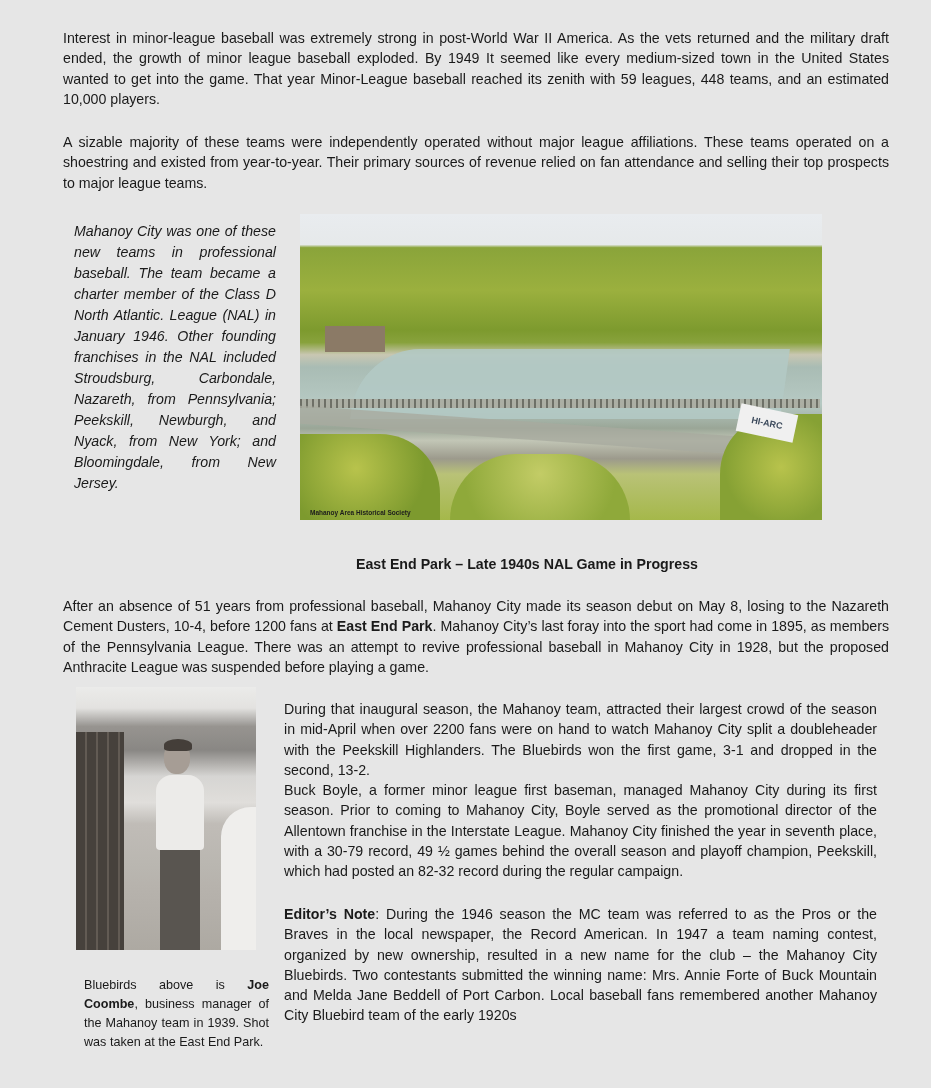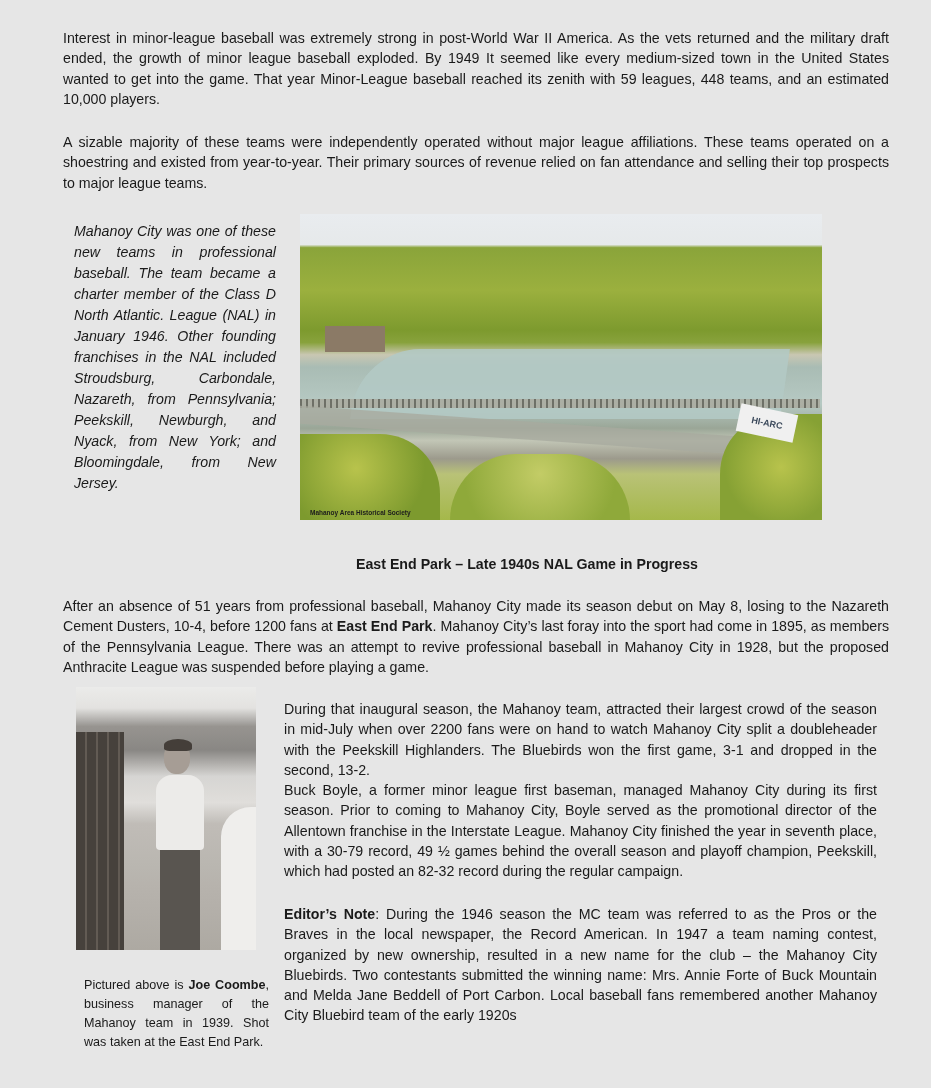--- a/index.html
+++ b/index.html
@@ -80,20 +80,20 @@
 
 <div id="photo2" title="Black and white photo of Joe Coombe standing at East End Park">
   <div class="shed"></div>
   <div class="man-pants"></div>
   <div class="man-shirt"></div>
   <div class="man-head"></div>
   <div class="man-hair"></div>
   <div class="right-blur"></div>
 </div>
 
-<p id="caption2" class="p justify"><span>Pictured above is </span><b>Joe Coombe</b><span>, business manager of the Mahanoy team in 1939. Shot was taken at the East End Park.</span></p>
+<p id="caption2" class="p justify"><span>Bluebirds above is </span><b>Joe Coombe</b><span>, business manager of the Mahanoy team in 1939. Shot was taken at the East End Park.</span></p>
 
 <div id="p4" class="p justify">
-  <div>During that inaugural season, the Mahanoy team, attracted their largest crowd of the season in mid-July when over 2200 fans were on hand to watch Mahanoy City split a doubleheader with the Peekskill Highlanders. The Bluebirds won the first game, 3-1 and dropped in the second, 13-2.</div>
+  <div>During that inaugural season, the Mahanoy team, attracted their largest crowd of the season in mid-April when over 2200 fans were on hand to watch Mahanoy City split a doubleheader with the Peekskill Highlanders. The Bluebirds won the first game, 3-1 and dropped in the second, 13-2.</div>
   <div>Buck Boyle, a former minor league first baseman, managed Mahanoy City during its first season. Prior to coming to Mahanoy City, Boyle served as the promotional director of the Allentown franchise in the Interstate League. Mahanoy City finished the year in seventh place, with a 30-79 record, 49 ½ games behind the overall season and playoff champion, Peekskill, which had posted an 82-32 record during the regular campaign.</div>
 </div>
 
 <p id="p5" class="p justify"><b>Editor’s Note</b><span>: During the 1946 season the MC team was referred to as the Pros or the Braves in the local newspaper, the Record American. In 1947 a team naming contest, organized by new ownership, resulted in a new name for the club – the Mahanoy City Bluebirds. Two contestants submitted the winning name: Mrs. Annie Forte of Buck Mountain and Melda Jane Beddell of Port Carbon. Local baseball fans remembered another Mahanoy City Bluebird team of the early 1920s</span></p>
 
 </body></html>

